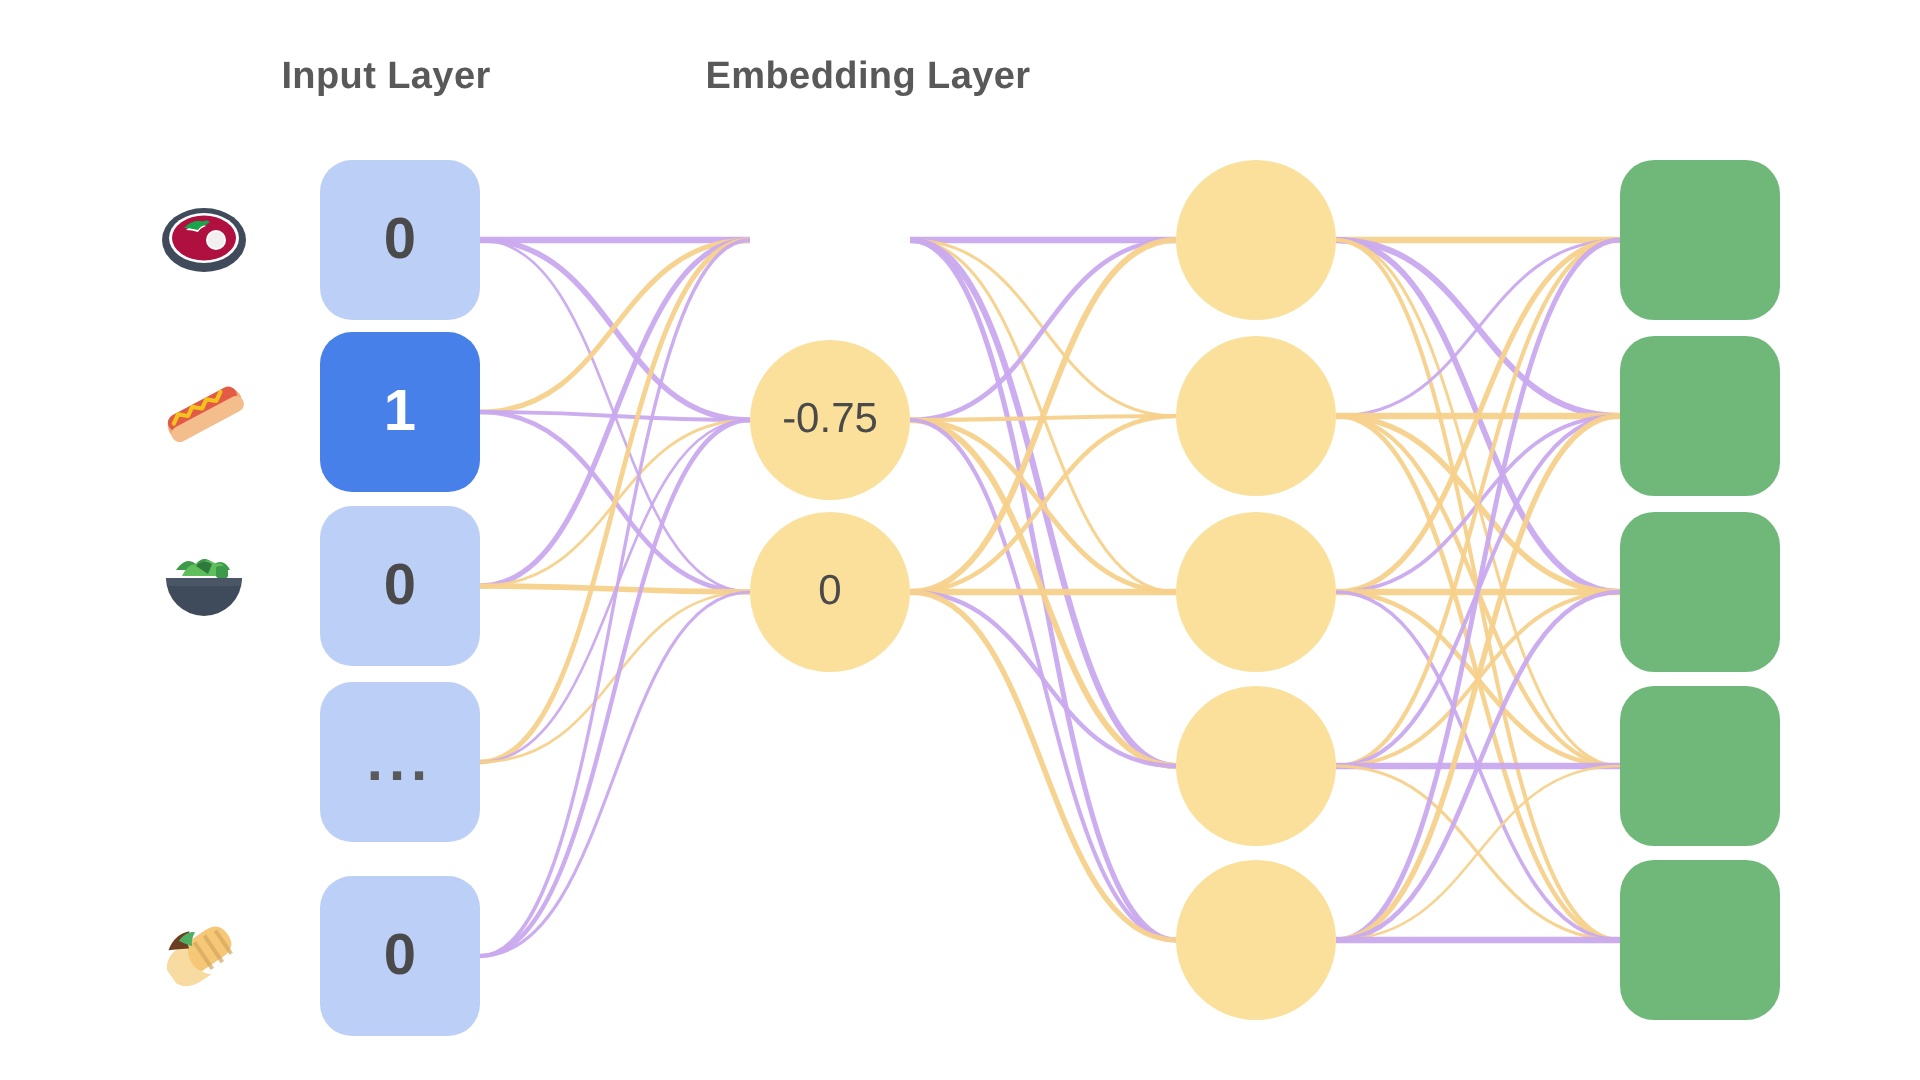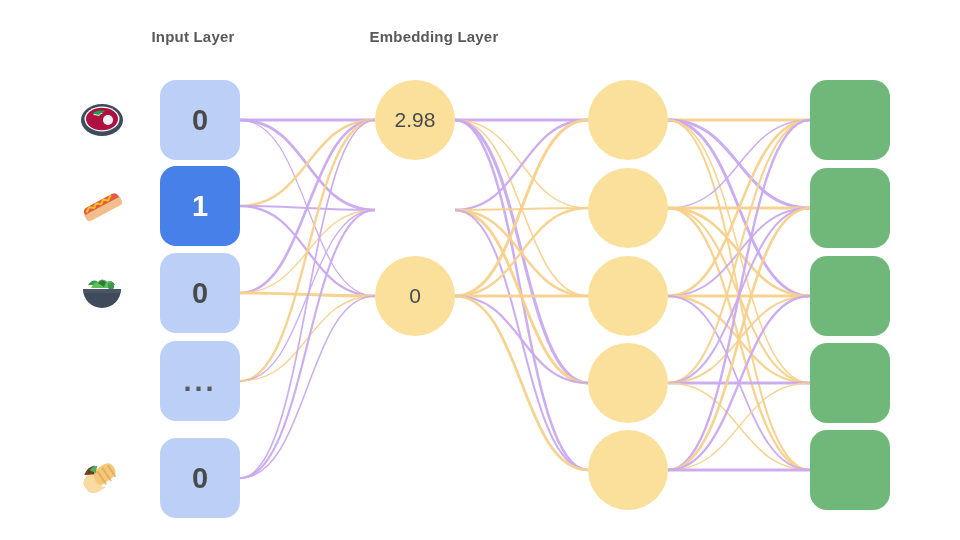--- a/index.html
+++ b/index.html
@@ -22,21 +22,21 @@
   #edges {
     position: absolute;
     left: 0;
     top: 0;
     width: 960px;
     height: 540px;
     pointer-events: none;
   }
   .layer-title {
     position: absolute;
-    font-size: 15px;
+    font-size: 19px;
     font-weight: bold;
     color: #595959;
     letter-spacing: 0.2px;
     white-space: nowrap;
     transform: translateX(-50%);
     text-align: center;
   }
   .node-box {
     position: absolute;
     width: 80px;
@@ -213,22 +213,22 @@
   <div class="node-box input-box" style="left:160px; top:253px;">
     <span>0</span>
   </div>
   <div class="node-box input-box ellipsis" style="left:160px; top:341px;">
     <span>...</span>
   </div>
   <div class="node-box input-box" style="left:160px; top:438px;">
     <span>0</span>
   </div>
 
-  <div class="circle-node" style="left:375px; top:80px;">
-    <span>2.98</span>
+  <div class="circle-node" style="left:375px; top:170px;">
+    <span>-0.75</span>
   </div>
   <div class="circle-node" style="left:375px; top:256px;">
     <span>0</span>
   </div>
 
   <div class="circle-node" style="left:588px; top:80px;">
     <span></span>
   </div>
   <div class="circle-node" style="left:588px; top:168px;">
     <span></span>

